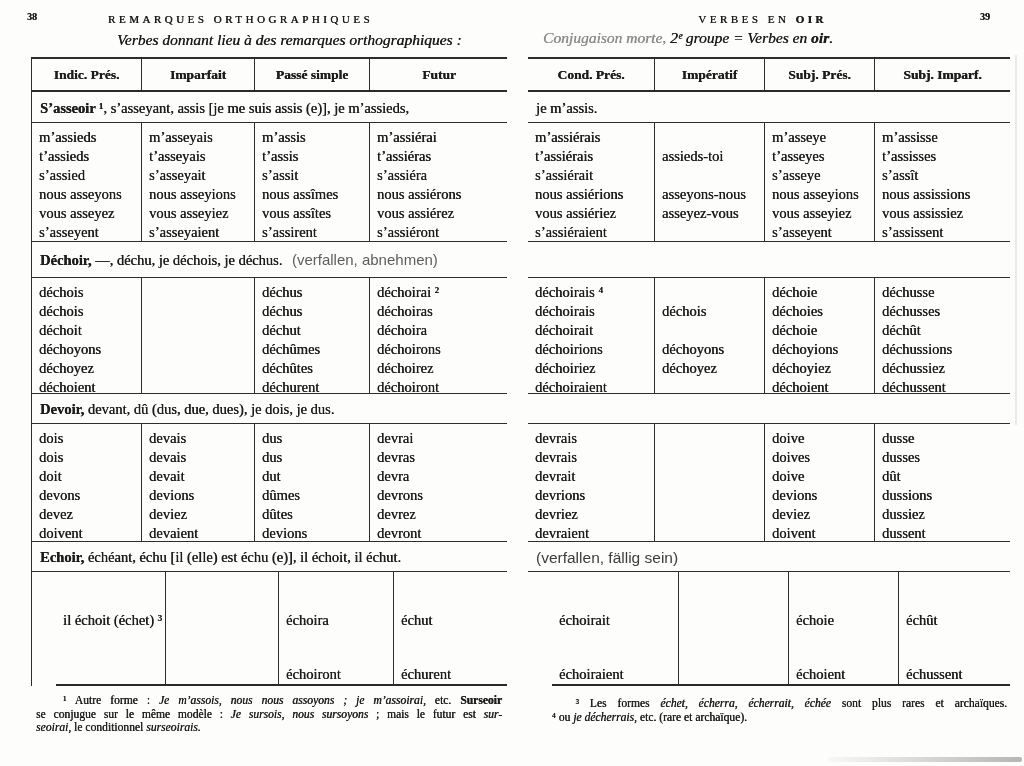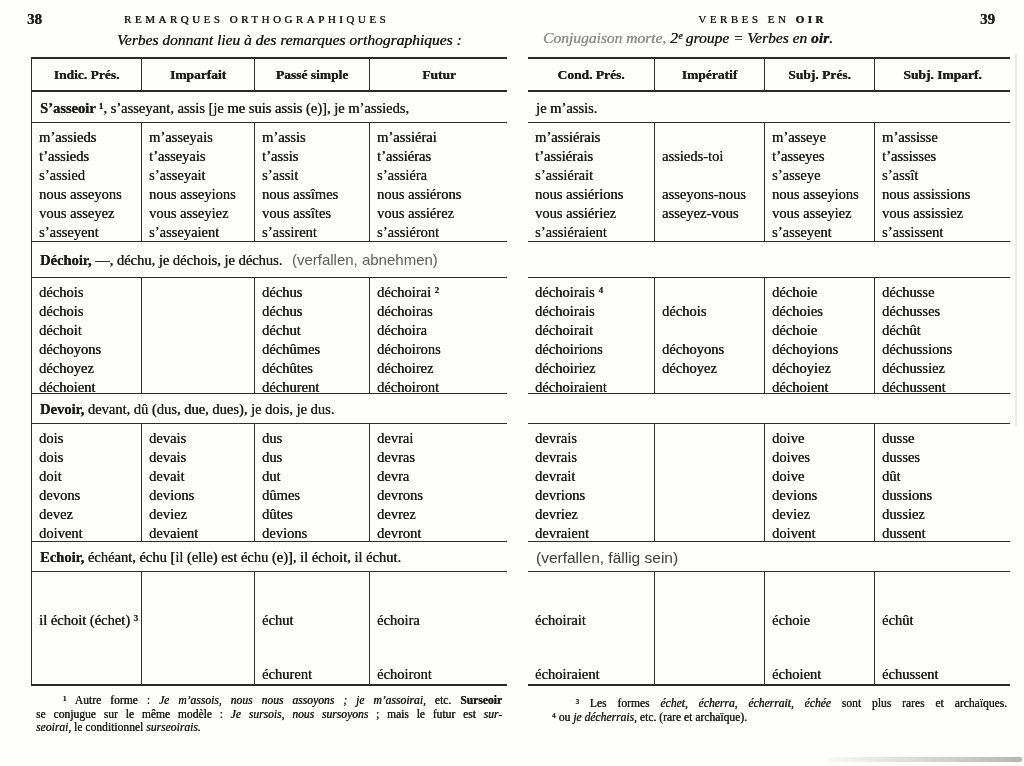--- a/index.html
+++ b/index.html
@@ -3,26 +3,26 @@
 <meta charset="utf-8">
 <style>
   * { margin:0; padding:0; box-sizing:border-box; }
   html,body { width:1024px; height:766px; overflow:hidden; }
   body { background:#fbfbf9; font-family:"Liberation Serif","DejaVu Serif",serif; color:#1d1d1d; }
   .canvas { position:relative; width:1024px; height:766px; background:#fdfdfb; }
 
   
   .inky { text-shadow:0.35px 0 0 currentColor; }
 
-  .page-num { position:absolute; font-size:15px; font-weight:bold; }
+  .page-num { position:absolute; font-size:10px; font-weight:bold; }
   .pn-left { left:27px; top:11px; }
   .pn-right { left:980px; top:11px; }
 
   .run-head { position:absolute; top:13px; font-size:11px; letter-spacing:3.5px; text-align:center; }
-  .rh-left { left:34px; width:445px;text-align:center; }
+  .rh-left { left:18px; width:445px;text-align:center; }
   .rh-right { left:535px; width:455px; }
 
   .subtitle { position:absolute; font-size:15.5px; font-style:italic; white-space:nowrap; }
   .st-left { left:117px; top:31px; }
   .st-right { left:543px; top:29px; }
 
   .vtable { position:absolute; top:57px; border-top:2.2px solid #2c2c2c; overflow:hidden; }
   .vt-left { left:31px; width:476px; border-left:1.6px solid #2c2c2c; }
   .vt-right { left:528px; width:482px; }
 
@@ -42,21 +42,21 @@
   .rs30 { height:30px; padding-top:7px; }
 
   .rb119 { height:119px; } .rb116 { height:116px; }
   .rb118 { height:118px; } .rb114 { height:114px; }
 
   .t-cell { padding:5px 3px 0 7px; border-right:1.4px solid #2e2e2e; overflow:hidden; }
   .t-cell:last-child { border-right:none; }
   .cell-line { line-height:19px; font-size:14.5px; white-space:nowrap; min-height:19px; }
   .sparse .t-cell { padding-top:3px; }
   .sparse .cell-line { line-height:18px; min-height:18px; }
-  .t-last { border-bottom:2.2px solid #292929; }
+  .t-last { border-bottom:2.2px solid #292929;margin-left:24px; }
 
   .footnote { position:absolute; font-size:11.6px; line-height:13.6px; }
   .fn-left  { left:36px;  top:694px; width:466px; }
   .fn-right { left:543px; top:697px; width:464px; }
   .fn-line { white-space:pre-wrap; }
   .fn-just { text-align:justify; text-align-last:justify; }
 
   .seg-n { }
   .seg-b { font-weight:bold; }
   .seg-i { font-style:italic; }
@@ -211,32 +211,32 @@
           <div class="cell-line"></div>
           <div class="cell-line"></div>
           <div class="cell-line"></div>
           <div class="cell-line"></div>
           <div class="cell-line"></div>
           <div class="cell-line"></div>
         </div>
       <div class="t-cell">
           <div class="cell-line"></div>
           <div class="cell-line"></div>
+          <div class="cell-line">échoira</div>
+          <div class="cell-line"></div>
+          <div class="cell-line"></div>
+          <div class="cell-line">échoiront</div>
+        </div>
+      <div class="t-cell">
+          <div class="cell-line"></div>
+          <div class="cell-line"></div>
           <div class="cell-line">échut</div>
           <div class="cell-line"></div>
           <div class="cell-line"></div>
           <div class="cell-line">échurent</div>
-        </div>
-      <div class="t-cell">
-          <div class="cell-line"></div>
-          <div class="cell-line"></div>
-          <div class="cell-line">échoira</div>
-          <div class="cell-line"></div>
-          <div class="cell-line"></div>
-          <div class="cell-line">échoiront</div>
         </div>
     </div>
   </div>
 
   <div class="footnote fn-left">
       <div class="fn-line fn-just"><span class="seg-n">   ¹ Autre forme : </span><span class="seg-i">Je m’assois, nous nous assoyons ; je m’assoirai,</span><span class="seg-n"> etc. </span><span class="seg-b">Surseoir</span></div>
       <div class="fn-line fn-just"><span class="seg-n">se conjugue sur le même modèle : </span><span class="seg-i">Je sursois, nous sursoyons</span><span class="seg-n"> ; mais le futur est </span><span class="seg-i">sur-</span></div>
       <div class="fn-line"><span class="seg-i">seoirai,</span><span class="seg-n"> le conditionnel </span><span class="seg-i">surseoirais.</span></div>
     </div>
 

